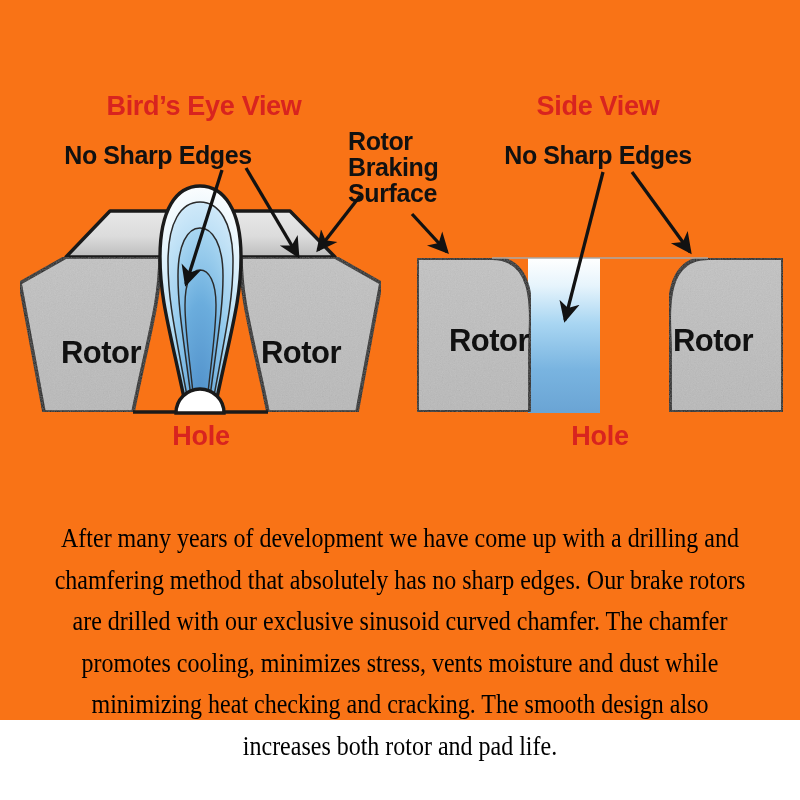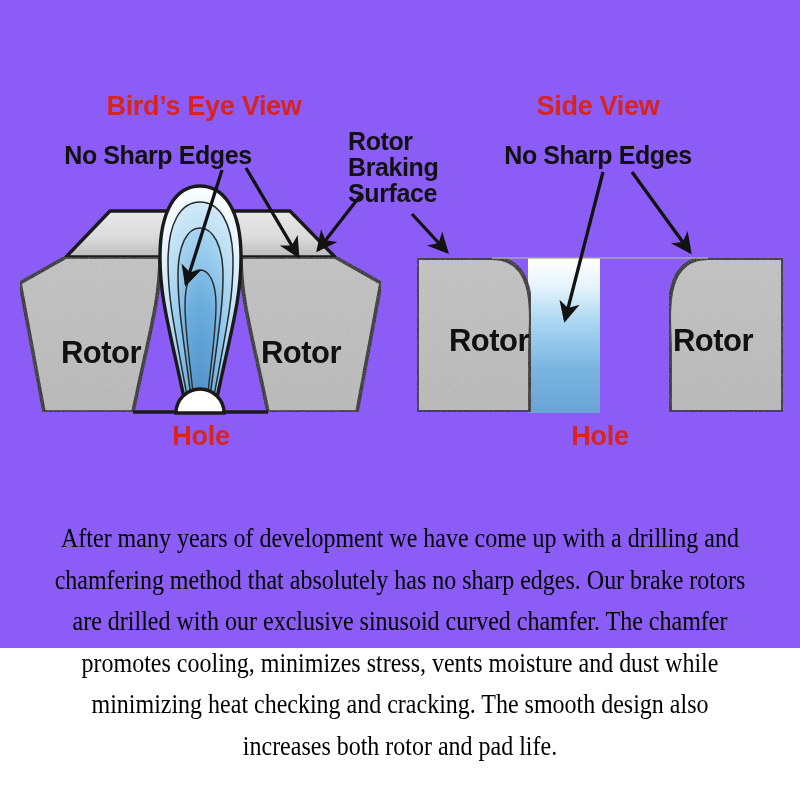--- a/index.html
+++ b/index.html
@@ -11,22 +11,22 @@
   body {
     width: 800px;
     height: 800px;
     overflow: hidden;
     font-family: "Liberation Sans", sans-serif;
     -webkit-font-smoothing: antialiased;
   }
   #page {
     position: relative;
     width: 800px;
-    height: 648px;
-    background: #8b5cf6;
+    height: 720px;
+    background: #f97316;
   }
   #diagram-svg {
     position: absolute;
     left: 0;
     top: 0;
     width: 800px;
     height: 500px;
     display: block;
   }
   .heading-red {

